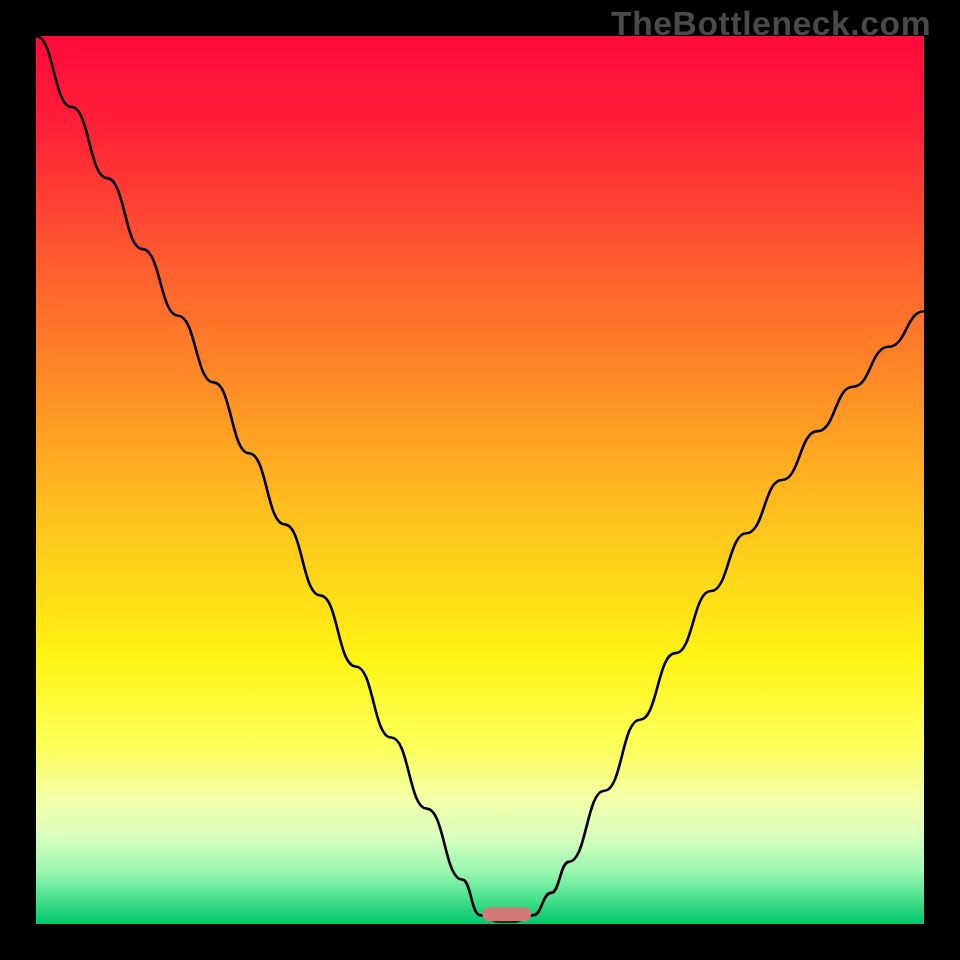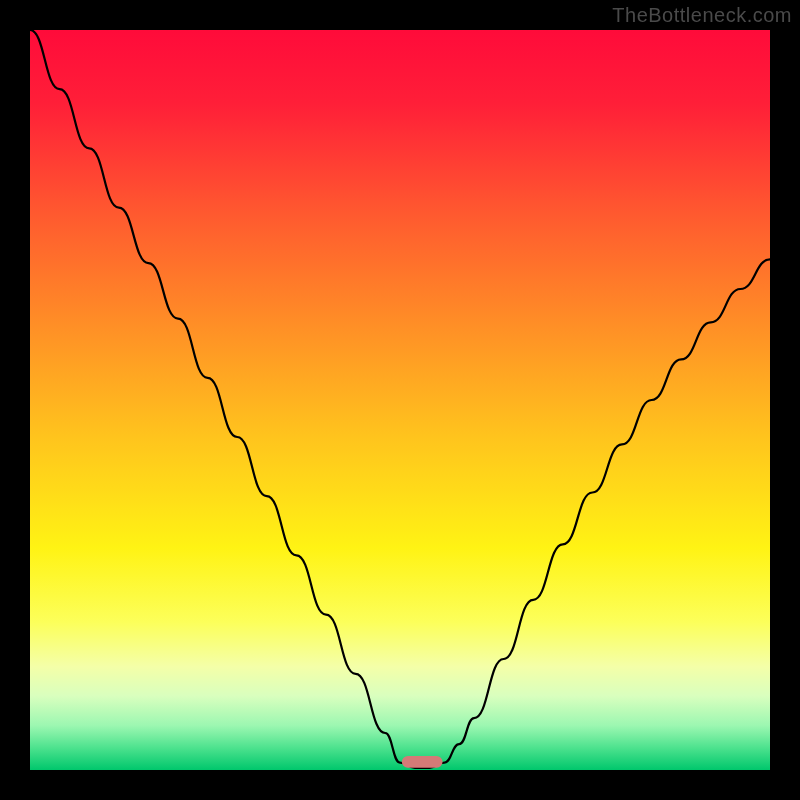--- a/index.html
+++ b/index.html
@@ -17,24 +17,24 @@
     height: 800px;
   }
   #chart {
     position: absolute;
     left: 0;
     top: 0;
   }
   #watermark {
     position: absolute;
     top: 4px;
-    right: 8px;
+    right: 24px;
     color: #4a4a4a;
-    font-size: 20px;
-    font-weight: 400;
+    font-size: 28px;
+    font-weight: 700;
     letter-spacing: 0.5px;
     user-select: none;
   }
 </style>
 </head>
 <body>
 
 <div id="wrap">
   <svg id="chart" width="800" height="800" viewBox="0 0 800 800">
     <defs>

